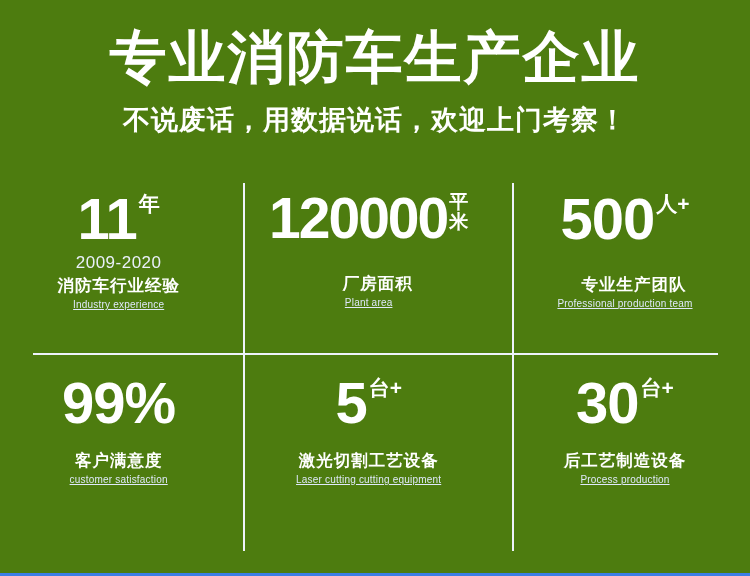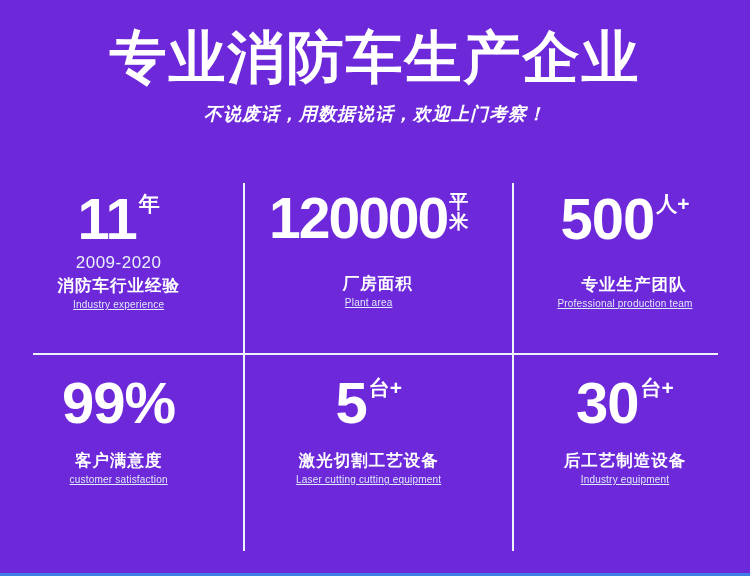--- a/index.html
+++ b/index.html
@@ -10,21 +10,21 @@
     width: 750px;
     height: 576px;
     overflow: hidden;
     font-family: "Liberation Sans", "DejaVu Sans", sans-serif;
   }
 
   #banner {
     position: relative;
     width: 750px;
     height: 576px;
-    background: #6d28d9;
+    background: #4d7c0f;
     box-sizing: border-box;
     overflow: hidden;
   }
 
   
   #banner::after {
     content: "";
     position: absolute;
     left: 0;
     right: 0;
@@ -47,27 +47,26 @@
     font-size: 57px;
     line-height: 1.12;
     font-weight: 700;
     color: #ffffff;
     letter-spacing: 2px;
     white-space: nowrap;
   }
   .subheadline {
     margin: 0;
     padding-top: 14px;
-    font-size: 18px;
+    font-size: 27px;
     line-height: 1.2;
     font-weight: 700;
     color: #ffffff;
     letter-spacing: 1px;
     white-space: nowrap;
-    font-style: italic;
   }
 
   
   .stats {
     position: absolute;
     left: 0;
     top: 183px;
     width: 750px;
     height: 368px;
   }
@@ -255,19 +254,19 @@
         <div class="cn">激光切割工艺设备</div>
         <div class="en">Laser cutting cutting equipment</div>
       </div>
 
       <div class="cell c3">
         <div class="figure">
           <span class="num">30</span>
           <span class="unit">台+</span>
         </div>
         <div class="cn">后工艺制造设备</div>
-        <div class="en">Industry equipment</div>
+        <div class="en">Process production</div>
       </div>
 
     </div>
 
   </div>
 </div>
 
 </body></html>

